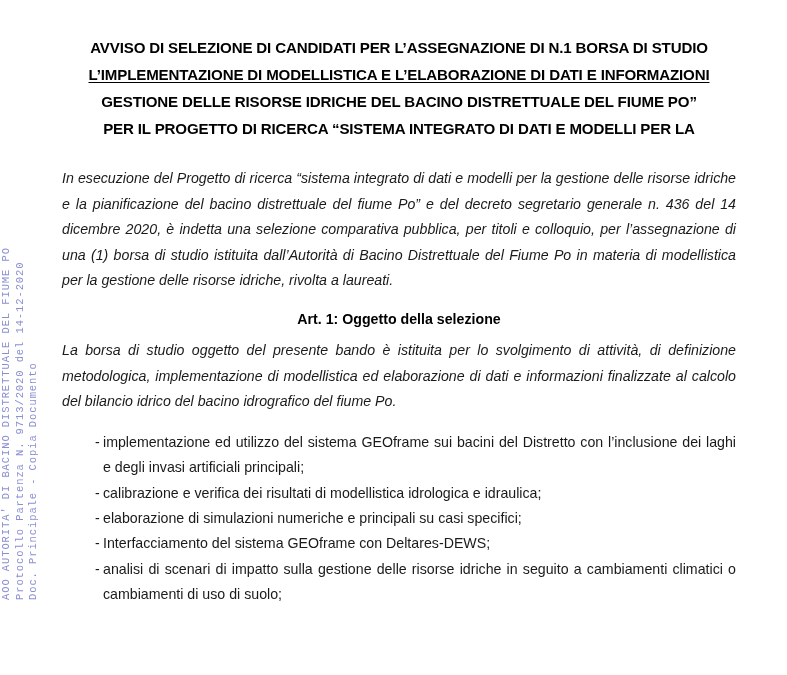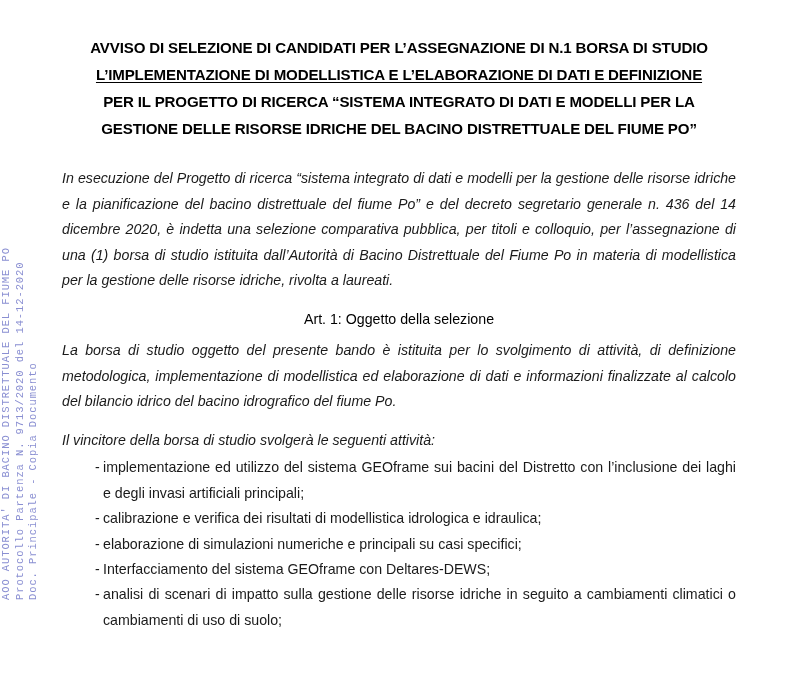--- a/index.html
+++ b/index.html
@@ -63,21 +63,21 @@
     font-stretch:condensed;
   }
   .para.nolast { text-align-last:left;font-style:italic; }
   .gap-lg { height:22px; }
   .gap-md { height:13px; }
   .gap-sm { height:6px; }
 
   
   .art-heading {
     text-align:center;
-    font-weight:normal;
+    font-weight:bold;
     font-size:14.2px;
     line-height:25px;
     color:#000;
     font-stretch:condensed;
   }
 
   
   #bullets { margin-top:2px; }
   .bullet {
     position:relative;
@@ -104,41 +104,40 @@
     <span class="stamp-line">AOO AUTORITA' DI BACINO DISTRETTUALE DEL FIUME PO</span>
     <span class="stamp-line">Protocollo Partenza N. 9713/2020 del 14-12-2020</span>
     <span class="stamp-line">Doc. Principale - Copia Documento</span>
   </div>
 </div>
 
 <div id="page">
 
   <div id="title">
     <div class="t-line">AVVISO DI SELEZIONE DI CANDIDATI PER L’ASSEGNAZIONE DI N.1 BORSA DI STUDIO</div>
-    <div class="t-line"><span class="u">L’IMPLEMENTAZIONE DI MODELLISTICA E L’ELABORAZIONE DI DATI E DEFINIZIONE</span></div>
+    <div class="t-line"><span class="u">L’IMPLEMENTAZIONE DI MODELLISTICA E L’ELABORAZIONE DI DATI E INFORMAZIONI</span></div>
+    <div class="t-line">GESTIONE DELLE RISORSE IDRICHE DEL BACINO DISTRETTUALE DEL FIUME PO”</div>
     <div class="t-line">PER IL PROGETTO DI RICERCA “SISTEMA INTEGRATO DI DATI E MODELLI PER LA</div>
-    <div class="t-line">GESTIONE DELLE RISORSE IDRICHE DEL BACINO DISTRETTUALE DEL FIUME PO”</div>
   </div>
 
   <div class="gap-lg"></div>
 
   <p class="para nolast">In esecuzione del Progetto di ricerca “sistema integrato di dati e modelli per la gestione delle risorse idriche e la pianificazione del bacino distrettuale del fiume Po” e del decreto segretario generale n. 436 del 14 dicembre 2020, è indetta una selezione comparativa pubblica, per titoli e colloquio, per l’assegnazione di una (1) borsa di studio istituita dall’Autorità di Bacino Distrettuale del Fiume Po in materia di modellistica per la gestione delle risorse idriche, rivolta a laureati.</p>
 
   <div class="gap-md"></div>
 
   <div class="art-heading">Art. 1: Oggetto della selezione</div>
 
   <div class="gap-sm"></div>
 
 
   <p class="para nolast">La borsa di studio oggetto del presente bando è istituita per lo svolgimento di attività, di definizione metodologica, implementazione di modellistica ed elaborazione di dati e informazioni finalizzate al calcolo del bilancio idrico del bacino idrografico del fiume Po.</p>
 
   <div class="gap-md"></div>
 
-  <p class="para nolast">Il vincitore della borsa di studio svolgerà le seguenti attività:</p>
 
   <div id="bullets">
     <div class="bullet just just-last">
       <span class="dash">-</span>
       <span>implementazione ed utilizzo del sistema GEOframe sui bacini del Distretto con l’inclusione dei laghi e degli invasi artificiali principali;</span>
     </div>
     <div class="bullet">
       <span class="dash">-</span>
       <span>calibrazione e verifica dei risultati di modellistica idrologica e idraulica;</span>
     </div>

